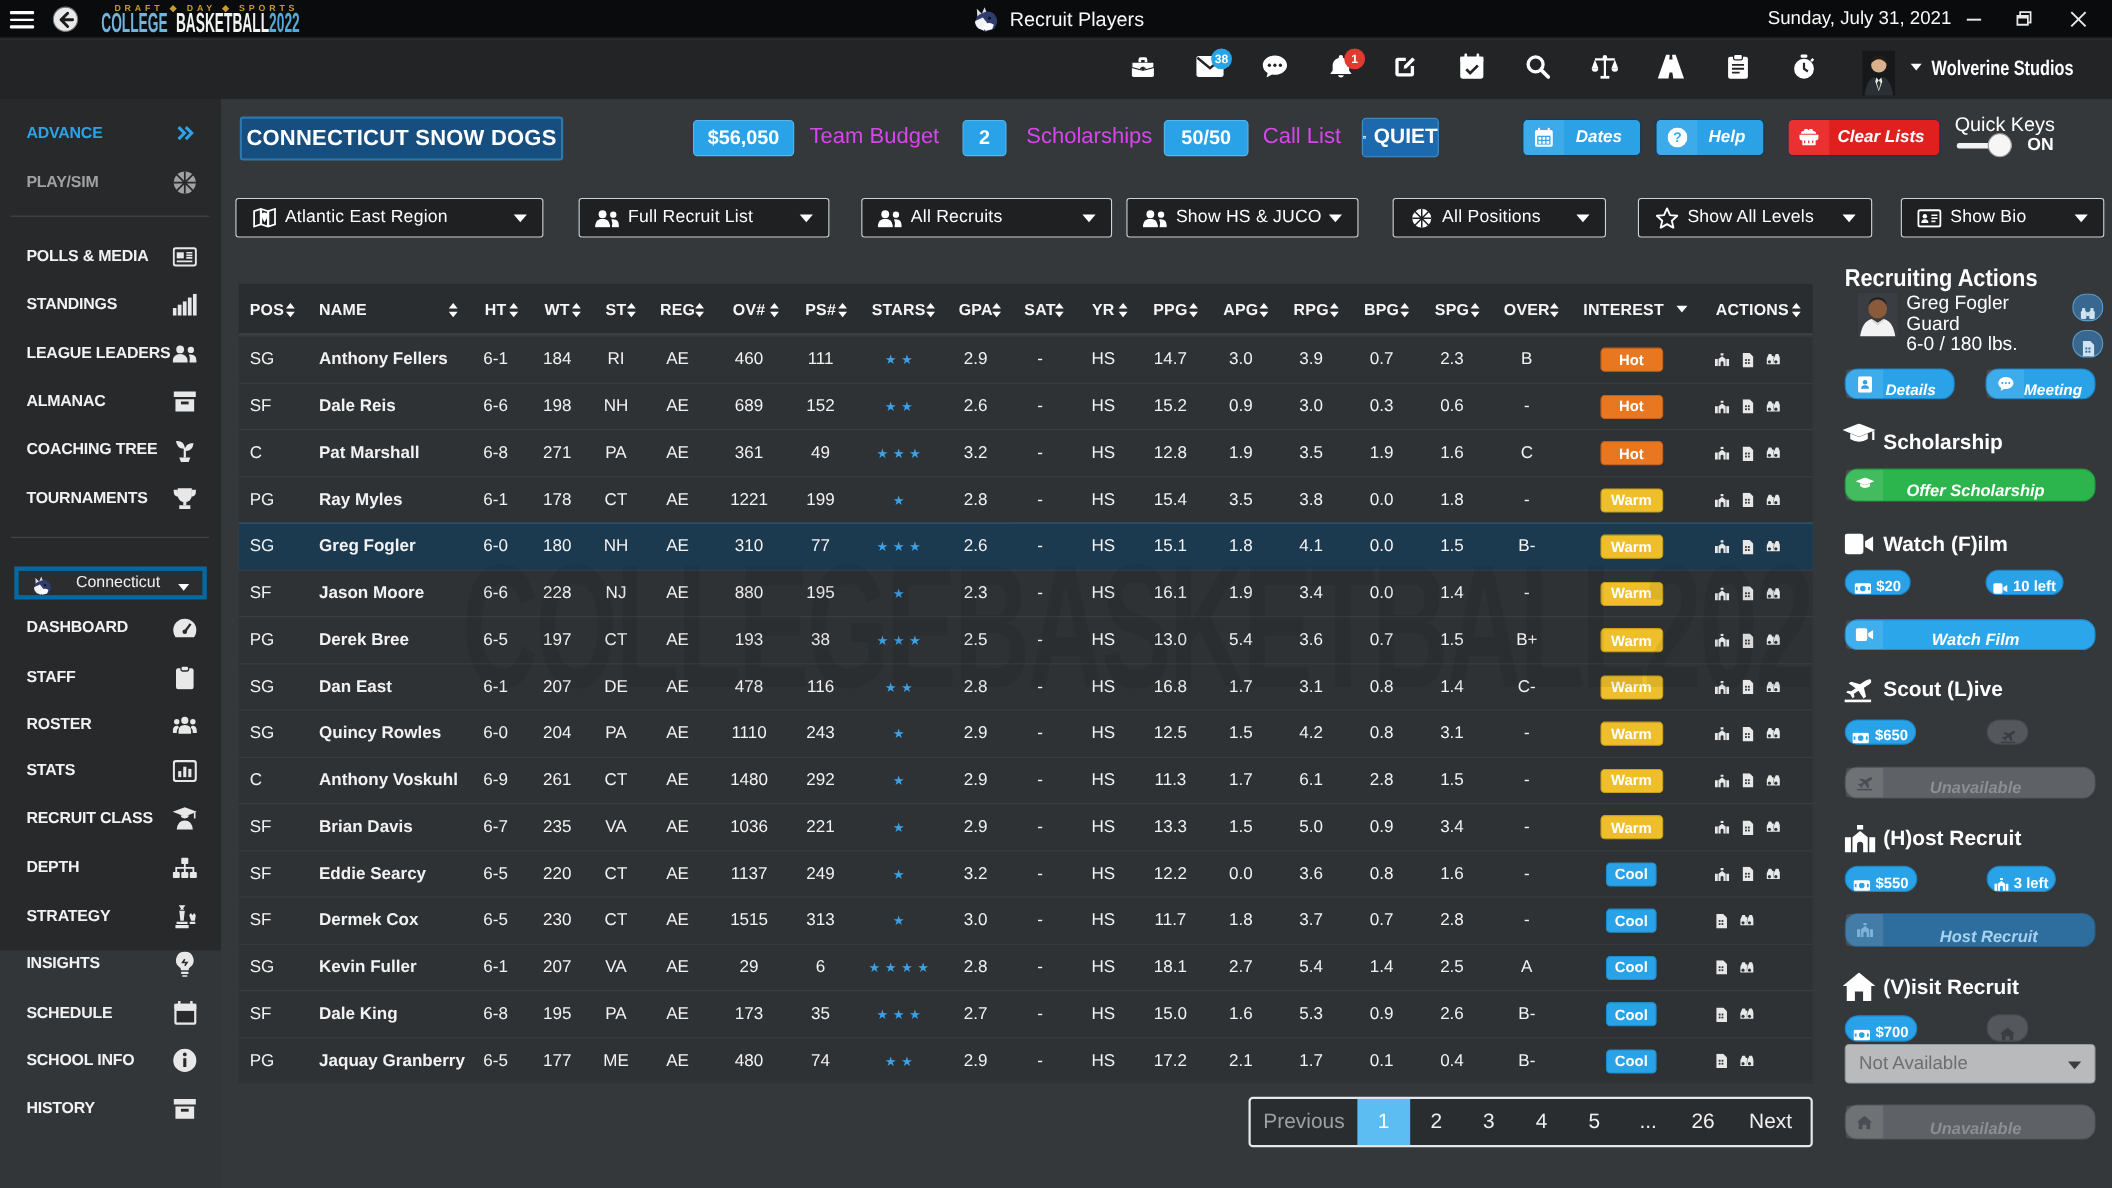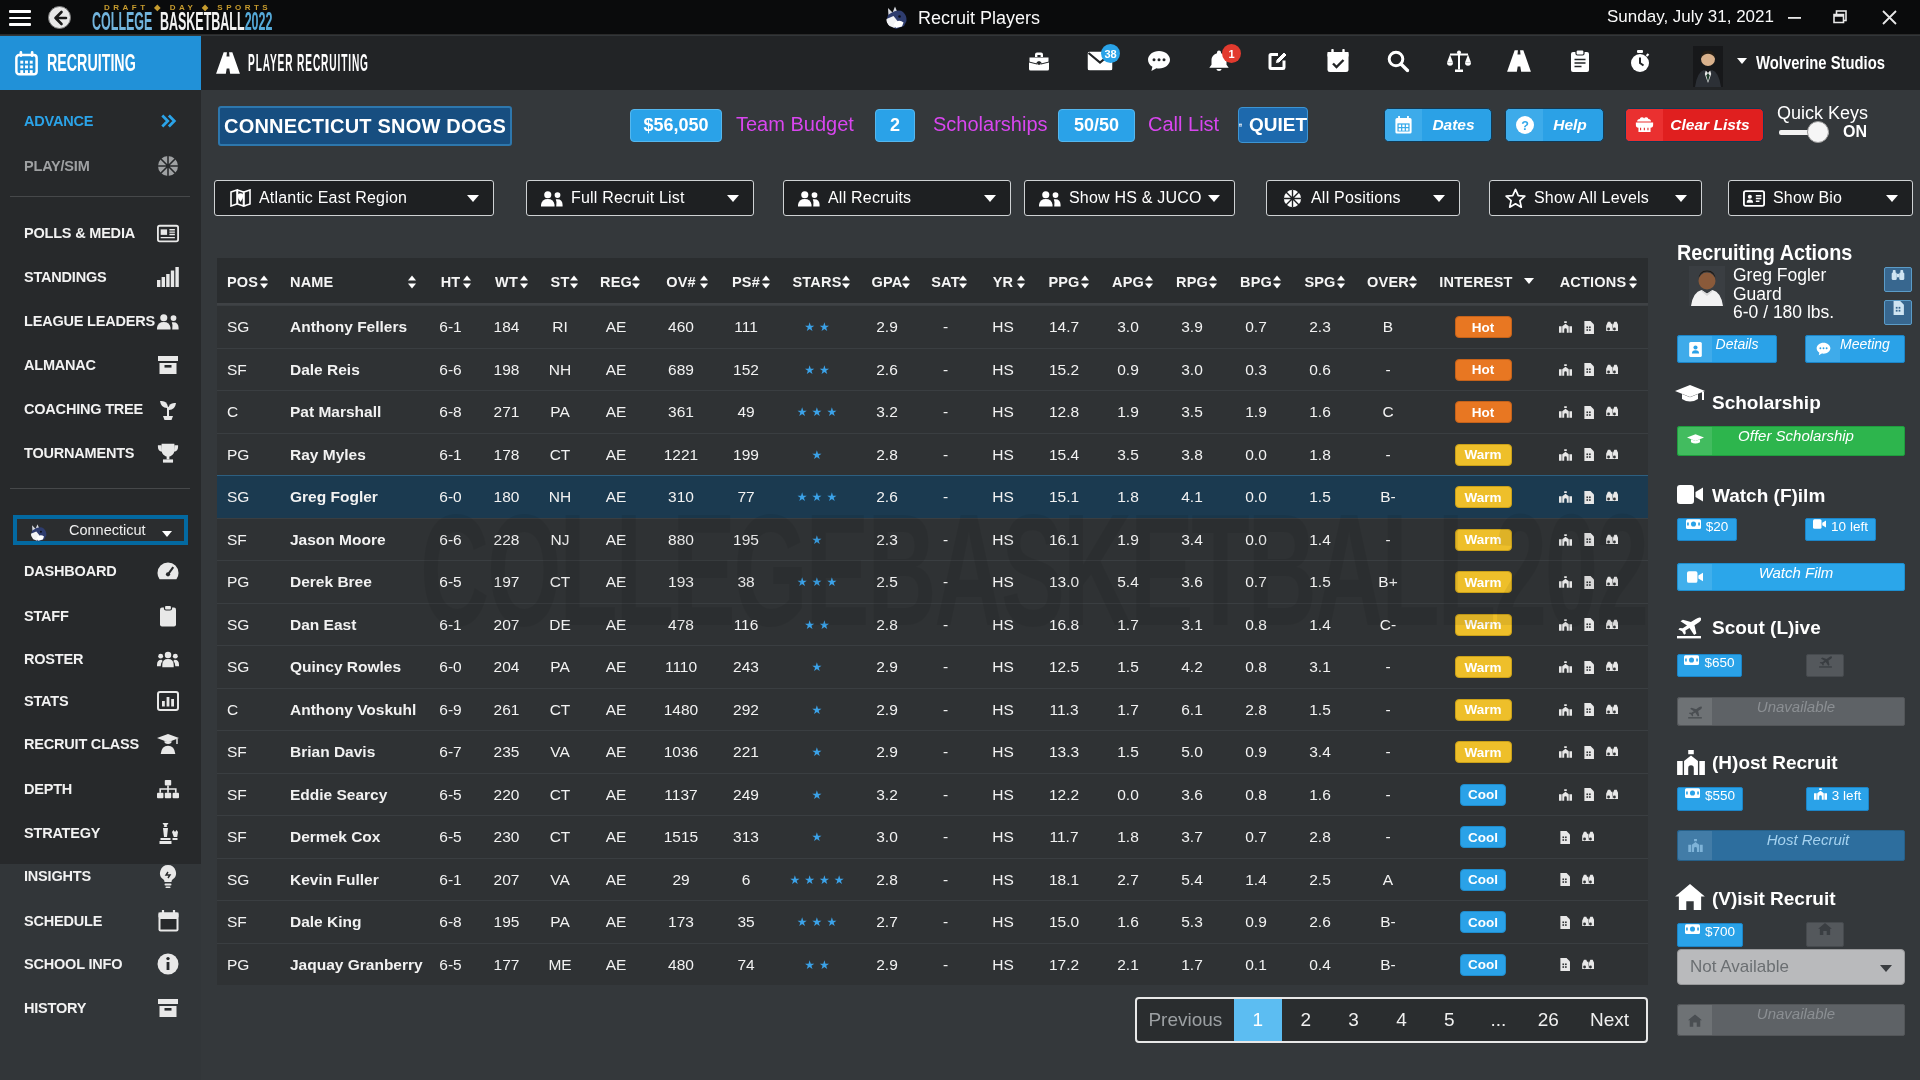--- a/index.html
+++ b/index.html
@@ -75,21 +75,21 @@
 .c1{width:58px;padding-left:10px}.c2{width:148px;padding-left:15px}.c3{width:55px}.c4{width:57px}.c5{width:50px}.c6{width:62px}.c7{width:68px}.c8{width:62px}.c9{width:80px}.c10{width:60px}.c11{width:57px}.c12{width:58px}.c13{width:64px}.c14{width:64px}.c15{width:64px}.c16{width:64px}.c17{width:64px}.c18{width:72px}.c19{width:118px}.c20{width:102px}
 
 #wmclip{position:absolute;left:420px;top:470px;width:1228px;height:180px;overflow:hidden;pointer-events:none}
 #wmark{position:absolute;left:0px;top:8px;color:rgba(0,0,0,0.065);font-size:160px;font-weight:bold;transform:scaleX(.60);transform-origin:left;white-space:nowrap;letter-spacing:-4px;pointer-events:none}
 #wemblem{position:absolute;left:880px;top:330px;width:220px;height:170px;background:radial-gradient(ellipse at center,rgba(255,255,255,0.05),rgba(255,255,255,0) 70%)}
 
 #pager{position:absolute;left:1135px;top:997px;width:513px;height:46px;background:#2a2d2f;border:2px solid #e8e8e8;border-radius:4px;display:flex;align-items:center}
 #pager .pg{color:#f0f0f0;font-size:19px;text-align:center}
 
 .rheader{position:absolute;color:#fff;font-size:19px;font-weight:bold}
-.rbtn{position:absolute;border-radius:2px;display:flex;align-items:flex-start;color:#fff;font-weight:normal}
+.rbtn{position:absolute;border-radius:12px;display:flex;align-items:flex-end;color:#fff;font-weight:bold}
 .rbtn .itxt{flex:1;text-align:center;font-style:italic}
 .rbtn .iseg{width:34px;align-self:stretch;display:flex;align-items:center;justify-content:center;background:rgba(255,255,255,0.10);border-radius:3px 0 0 3px;flex:none}
 .bblue{background:#2aa2e8;border:1px solid #1b85c8}
 .bgreen{background:#2db54d;border:1px solid #1f9e3e}
 .bgray{background:#5e6266;border:1px solid #535659;color:#8b8f93}
 .bsteel{background:#2d6e9e;border:1px solid #266089;color:#a5d2ef}
 </style>
 </head>
 <body>
 <div id="titlebar">
@@ -121,45 +121,20 @@
       </svg></div>
   <div class="winbtn" style="right:63px"><svg width="34" height="35">
         <rect x="13.5" y="11" width="9.5" height="9.5" fill="none" stroke="#e8e8e8" stroke-width="1.6"></rect>
         <path d="M11 14.5 v8 h9.5 v-8 z M11 16 h9.5" fill="#0a0b0c" stroke="#e8e8e8" stroke-width="1.6"></path>
       </svg></div>
   <div class="winbtn" style="right:14px"><svg width="34" height="35">
         <path d="M11 11 L24 24 M24 11 L11 24" stroke="#e8e8e8" stroke-width="1.8"></path>
       </svg></div>
 </div>
 <div id="tabbar">
-  <div id="rectab">
-    <svg width="27" height="27" viewBox="0 0 24 24" style="margin-left:13px">
-        <path d="M7 2v3M17 2v3" stroke="#fff" stroke-width="2.4" stroke-linecap="round"></path>
-        <rect x="3" y="4.5" width="18" height="17" rx="2.5" fill="none" stroke="#fff" stroke-width="2.2"></rect>
-        <g fill="#fff">
-          <rect x="6.5" y="9.5" width="2.6" height="2.6"></rect>
-          <rect x="10.7" y="9.5" width="2.6" height="2.6"></rect>
-          <rect x="14.9" y="9.5" width="2.6" height="2.6"></rect>
-          <rect x="6.5" y="13.7" width="2.6" height="2.6"></rect>
-          <rect x="10.7" y="13.7" width="2.6" height="2.6"></rect>
-          <rect x="14.9" y="13.7" width="2.6" height="2.6"></rect>
-          <rect x="6.5" y="17.9" width="2.6" height="2.6"></rect>
-          <rect x="10.7" y="17.9" width="2.6" height="2.6"></rect>
-          <rect x="14.9" y="17.9" width="2.6" height="2.6"></rect>
-        </g>
-      </svg>
-    <div class="txt">RECRUITING</div>
-  </div>
-  <div id="prlabel">
-    <svg width="26" height="24" viewBox="0 0 24 22">
-        <path d="M8 1 L1 21 L10 21 L10.8 16 L13.2 16 L14 21 L23 21 L16 1 L13 1 L13.4 5 L10.6 5 L11 1 Z" fill="#fff"></path>
-        <path d="M10.3 8 h3.4 l.5 4 h-4.4 z" fill="#fff"></path>
-      </svg>
-    <div class="t">PLAYER RECRUITING</div>
-  </div>
   <div class="topico" style="left:1039px"><svg width="24" height="22" viewBox="0 0 24 22">
         <path d="M2 7 h20 v12 a1.5 1.5 0 0 1 -1.5 1.5 h-17 a1.5 1.5 0 0 1 -1.5 -1.5 z" fill="#fff"></path>
         <path d="M2 7 h20 v5 l-8 2 v-1.5 h-4 v1.5 l-8 -2 z" fill="#fff" stroke="#222426" stroke-width="1"></path>
         <rect x="10.5" y="11.2" width="3" height="3.6" rx=".6" fill="#222426"></rect>
         <path d="M8 7 V4.5 a2 2 0 0 1 2 -2 h4 a2 2 0 0 1 2 2 V7 h-2.4 V5 h-3.2 v2 z" fill="#fff"></path>
       </svg></div>
   <div class="topico" style="left:1100px"><svg width="25" height="19" viewBox="0 0 25 19">
         <rect x="0" y="0" width="25" height="19" rx="2.5" fill="#fff"></rect>
         <path d="M1 1.5 L12.5 11 L24 1.5" fill="none" stroke="#222426" stroke-width="2.2"></path>
       </svg></div>

